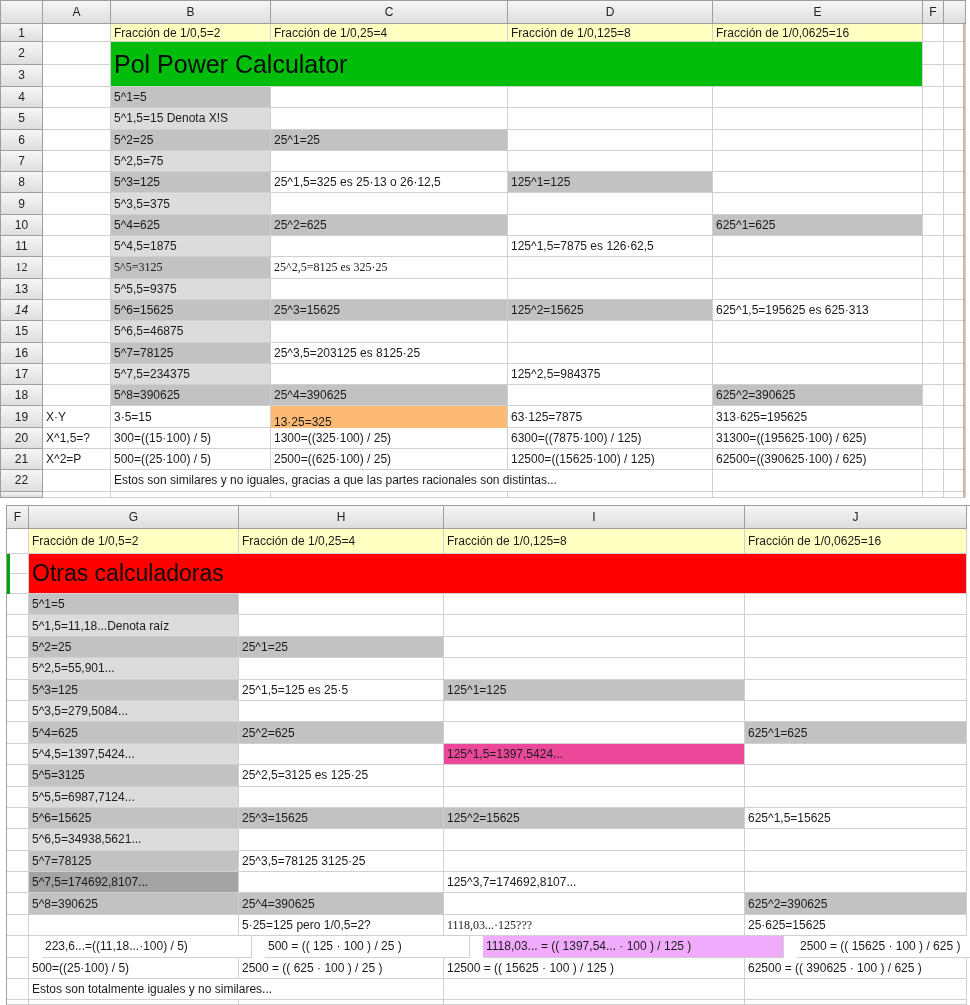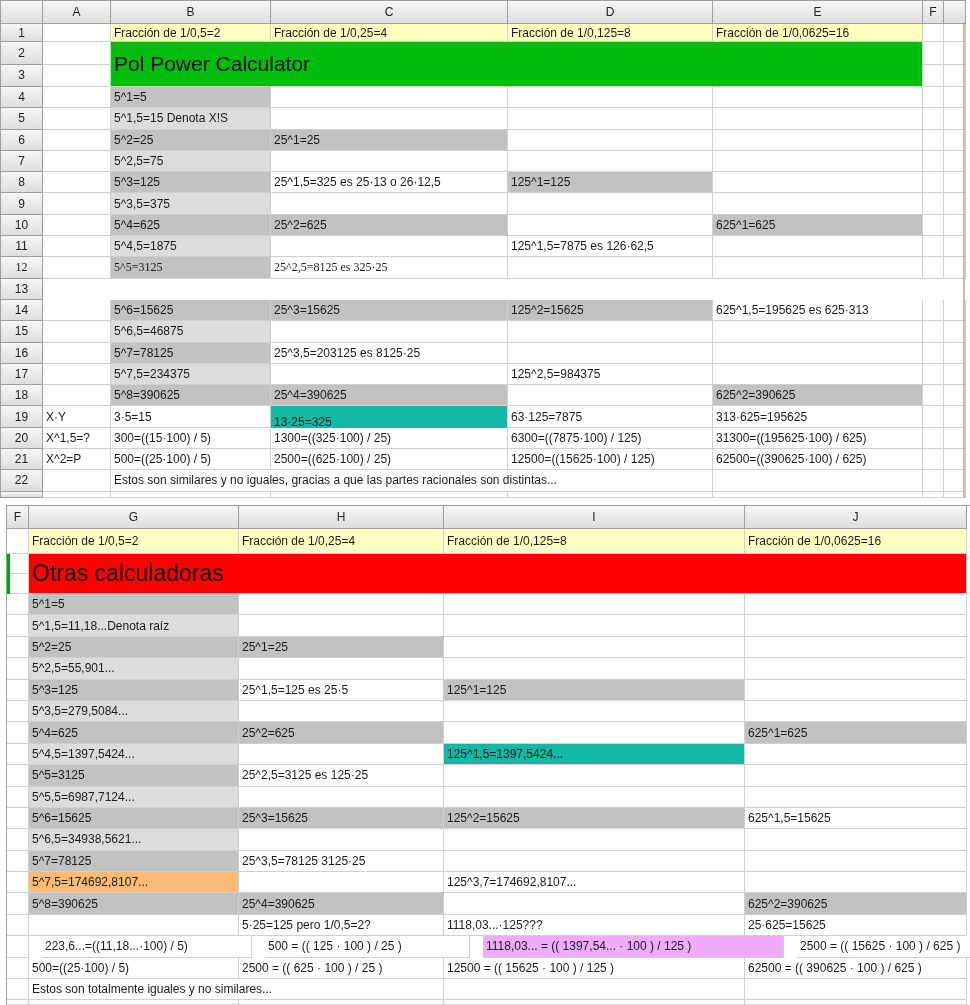--- a/index.html
+++ b/index.html
@@ -11,21 +11,21 @@
   .cell{box-sizing:border-box;flex:0 0 auto;display:flex;align-items:center;
         border-right:1px solid var(--gl);border-bottom:1px solid var(--gl);
         font-size:12px;color:#1b1b1b;padding-left:3px;white-space:nowrap;overflow:hidden;
         background:#fff;}
   .hcell,.rhead{box-sizing:border-box;flex:0 0 auto;display:flex;align-items:center;justify-content:center;
         background:linear-gradient(#f6f6f6,#dedede);
         border-right:1px solid var(--hb);border-bottom:1px solid var(--hb);
         font-size:12px;color:#222;padding:0;white-space:nowrap;overflow:hidden;}
   .stack{box-sizing:border-box;display:flex;flex-direction:column;flex:0 0 auto;}
   .stack .cell,.stack .rhead{width:100%;flex:1 1 50%;}
-  .banner{font-size:21px;color:#0d0d0d;letter-spacing:0px;}
+  .banner{font-size:25px;color:#0d0d0d;letter-spacing:0px;}
   .banner.red{font-size:23px;}
   .accent-left{border-left:3px solid var(--ag);}
   #print-break{position:absolute;width:2px;opacity:.55;}
 </style>
 </head>
 <body>
 
 <div id="canvas">
   <div class="sheet grid" style="left: 0px; top: 0px;">
       <div class="row" style="height: 23px;">
@@ -150,32 +150,32 @@
       <div class="row" style="height: 21.3px; font-family: Liberation Serif, serif;">
         <div class="rhead" style="width: 42px; height: 21.3px;">12</div>
         <div class="cell" style="width: 68px; height: 21.3px;"></div>
         <div class="cell" style="width: 160px; height: 21.3px; background: rgb(194, 194, 194);">5^5=3125</div>
         <div class="cell" style="width: 237px; height: 21.3px; background: rgb(255, 255, 255);">25^2,5=8125 es 325·25</div>
         <div class="cell" style="width: 205px; height: 21.3px;"></div>
         <div class="cell" style="width: 210px; height: 21.3px;"></div>
         <div class="cell" style="width: 21px; height: 21.3px;"></div>
         <div class="cell" style="width: 22px; height: 21.3px;"></div>
       </div>
-      <div class="row" style="height: 21.3px; flex-direction: column;">
+      <div class="row" style="height: 21.3px;">
         <div class="rhead" style="width: 42px; height: 21.3px;">13</div>
         <div class="cell" style="width: 68px; height: 21.3px;"></div>
         <div class="cell" style="width: 160px; height: 21.3px; background: rgb(220, 220, 220);">5^5,5=9375</div>
         <div class="cell" style="width: 237px; height: 21.3px;"></div>
         <div class="cell" style="width: 205px; height: 21.3px;"></div>
         <div class="cell" style="width: 210px; height: 21.3px;"></div>
         <div class="cell" style="width: 21px; height: 21.3px;"></div>
         <div class="cell" style="width: 22px; height: 21.3px;"></div>
       </div>
       <div class="row" style="height: 21.3px;">
-        <div class="rhead" style="width: 42px; height: 21.3px;">14</div>
+        <div class="rhead" style="width: 42px; height: 21.3px; font-style: italic;">14</div>
         <div class="cell" style="width: 68px; height: 21.3px;"></div>
         <div class="cell" style="width: 160px; height: 21.3px; background: rgb(194, 194, 194);">5^6=15625</div>
         <div class="cell" style="width: 237px; height: 21.3px; background: rgb(194, 194, 194);">25^3=15625</div>
         <div class="cell" style="width: 205px; height: 21.3px; background: rgb(194, 194, 194);">125^2=15625</div>
         <div class="cell" style="width: 210px; height: 21.3px; background: rgb(255, 255, 255);">625^1,5=195625 es 625·313</div>
         <div class="cell" style="width: 21px; height: 21.3px;"></div>
         <div class="cell" style="width: 22px; height: 21.3px;"></div>
       </div>
       <div class="row" style="height: 21.3px;">
         <div class="rhead" style="width: 42px; height: 21.3px;">15</div>
@@ -214,21 +214,21 @@
         <div class="cell" style="width: 237px; height: 21.3px; background: rgb(194, 194, 194);">25^4=390625</div>
         <div class="cell" style="width: 205px; height: 21.3px;"></div>
         <div class="cell" style="width: 210px; height: 21.3px; background: rgb(194, 194, 194);">625^2=390625</div>
         <div class="cell" style="width: 21px; height: 21.3px;"></div>
         <div class="cell" style="width: 22px; height: 21.3px;"></div>
       </div>
       <div class="row" style="height: 21.3px;">
         <div class="rhead" style="width: 42px; height: 21.3px;">19</div>
         <div class="cell" style="width: 68px; height: 21.3px; background: rgb(255, 255, 255);">X·Y</div>
         <div class="cell" style="width: 160px; height: 21.3px; background: rgb(255, 255, 255);">3·5=15</div>
-        <div class="cell" style="width: 237px; height: 32px; background: #14b8a6;">13·25=325</div>
+        <div class="cell" style="width: 237px; height: 32px; background: #fdba74;">13·25=325</div>
         <div class="cell" style="width: 205px; height: 21.3px; background: rgb(255, 255, 255);">63·125=7875</div>
         <div class="cell" style="width: 210px; height: 21.3px; background: rgb(255, 255, 255);">313·625=195625</div>
         <div class="cell" style="width: 21px; height: 21.3px;"></div>
         <div class="cell" style="width: 22px; height: 21.3px;"></div>
       </div>
       <div class="row" style="height: 21.3px;">
         <div class="rhead" style="width: 42px; height: 21.3px;">20</div>
         <div class="cell" style="width: 68px; height: 21.3px; background: rgb(255, 255, 255);">X^1,5=?</div>
         <div class="cell" style="width: 160px; height: 21.3px; background: rgb(255, 255, 255);">300=((15·100) / 5)</div>
         <div class="cell" style="width: 237px; height: 21.3px; background: rgb(255, 255, 255);">1300=((325·100) / 25)</div>
@@ -334,21 +334,21 @@
         <div class="cell" style="width: 22px; height: 21.4px;"></div>
         <div class="cell" style="width: 210px; height: 21.4px; background: rgb(194, 194, 194);">5^4=625</div>
         <div class="cell" style="width: 205px; height: 21.4px; background: rgb(194, 194, 194);">25^2=625</div>
         <div class="cell" style="width: 301px; height: 21.4px;"></div>
         <div class="cell" style="width: 222px; height: 21.4px; background: rgb(194, 194, 194);">625^1=625</div>
       </div>
       <div class="row" style="height: 21.4px;">
         <div class="cell" style="width: 22px; height: 21.4px;"></div>
         <div class="cell" style="width: 210px; height: 21.4px; background: rgb(220, 220, 220);">5^4,5=1397,5424...</div>
         <div class="cell" style="width: 205px; height: 21.4px;"></div>
-        <div class="cell" style="width: 301px; height: 21.4px; background: #14b8a6;">125^1,5=1397,5424...</div>
+        <div class="cell" style="width: 301px; height: 21.4px; background: #ec4899;">125^1,5=1397,5424...</div>
         <div class="cell" style="width: 222px; height: 21.4px;"></div>
       </div>
       <div class="row" style="height: 21.4px;">
         <div class="cell" style="width: 22px; height: 21.4px;"></div>
         <div class="cell" style="width: 210px; height: 21.4px; background: rgb(194, 194, 194);">5^5=3125</div>
         <div class="cell" style="width: 205px; height: 21.4px; background: rgb(255, 255, 255);">25^2,5=3125 es 125·25</div>
         <div class="cell" style="width: 301px; height: 21.4px;"></div>
         <div class="cell" style="width: 222px; height: 21.4px;"></div>
       </div>
       <div class="row" style="height: 21.4px;">
@@ -374,37 +374,37 @@
       </div>
       <div class="row" style="height: 21.4px;">
         <div class="cell" style="width: 22px; height: 21.4px;"></div>
         <div class="cell" style="width: 210px; height: 21.4px; background: rgb(194, 194, 194);">5^7=78125</div>
         <div class="cell" style="width: 205px; height: 21.4px; background: rgb(255, 255, 255);">25^3,5=78125 3125·25</div>
         <div class="cell" style="width: 301px; height: 21.4px;"></div>
         <div class="cell" style="width: 222px; height: 21.4px;"></div>
       </div>
       <div class="row" style="height: 21.4px;">
         <div class="cell" style="width: 22px; height: 21.4px;"></div>
-        <div class="cell" style="width: 210px; height: 21.4px; background: #fdba74;">5^7,5=174692,8107...</div>
+        <div class="cell" style="width: 210px; height: 21.4px; background: #a3a3a3;">5^7,5=174692,8107...</div>
         <div class="cell" style="width: 205px; height: 21.4px;"></div>
         <div class="cell" style="width: 301px; height: 21.4px; background: rgb(255, 255, 255);">125^3,7=174692,8107...</div>
         <div class="cell" style="width: 222px; height: 21.4px;"></div>
       </div>
       <div class="row" style="height: 21.4px;">
         <div class="cell" style="width: 22px; height: 21.4px;"></div>
         <div class="cell" style="width: 210px; height: 21.4px; background: rgb(194, 194, 194);">5^8=390625</div>
         <div class="cell" style="width: 205px; height: 21.4px; background: rgb(194, 194, 194);">25^4=390625</div>
         <div class="cell" style="width: 301px; height: 21.4px;"></div>
         <div class="cell" style="width: 222px; height: 21.4px; background: rgb(194, 194, 194);">625^2=390625</div>
       </div>
       <div class="row" style="height: 21.4px;">
         <div class="cell" style="width: 22px; height: 21.4px;"></div>
         <div class="cell" style="width: 210px; height: 21.4px;"></div>
         <div class="cell" style="width: 205px; height: 21.4px; background: rgb(255, 255, 255);">5·25=125 pero 1/0,5=2?</div>
-        <div class="cell" style="width: 301px; height: 21.4px; background: rgb(255, 255, 255);">1118,03...·125???</div>
+        <div class="cell" style="width: 301px; height: 21.4px; background: rgb(255, 255, 255); font-family: Liberation Serif, serif;">1118,03...·125???</div>
         <div class="cell" style="width: 222px; height: 21.4px; background: rgb(255, 255, 255);">25·625=15625</div>
       </div>
       <div class="row" style="height: 21.4px; gap: 13px;">
         <div class="cell" style="width: 22px; height: 21.4px;"></div>
         <div class="cell" style="width: 210px; height: 21.4px; background: rgb(255, 255, 255);">223,6...=((11,18...·100) / 5)</div>
         <div class="cell" style="width: 205px; height: 21.4px; background: rgb(255, 255, 255);">500 = (( 125 · 100 ) / 25 )</div>
         <div class="cell" style="width: 301px; height: 21.4px; background: #f0abfc;">1118,03... = (( 1397,54... · 100 ) / 125 )</div>
         <div class="cell" style="width: 222px; height: 21.4px; background: rgb(255, 255, 255);">2500 = (( 15625 · 100 ) / 625 )</div>
       </div>
       <div class="row" style="height: 21.4px;">

